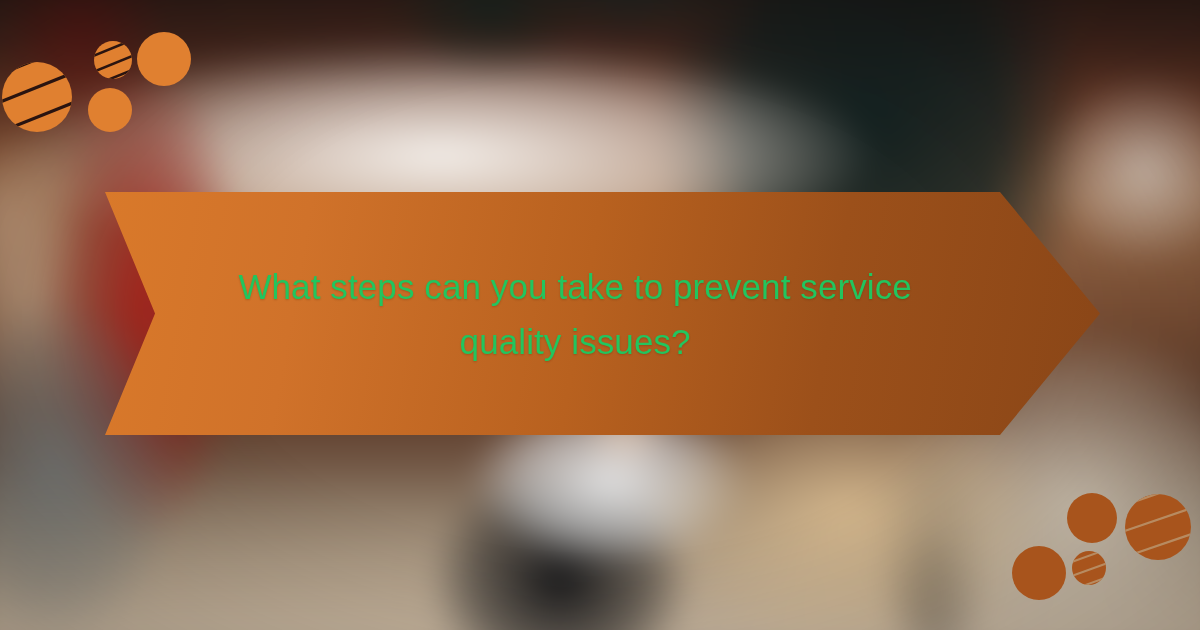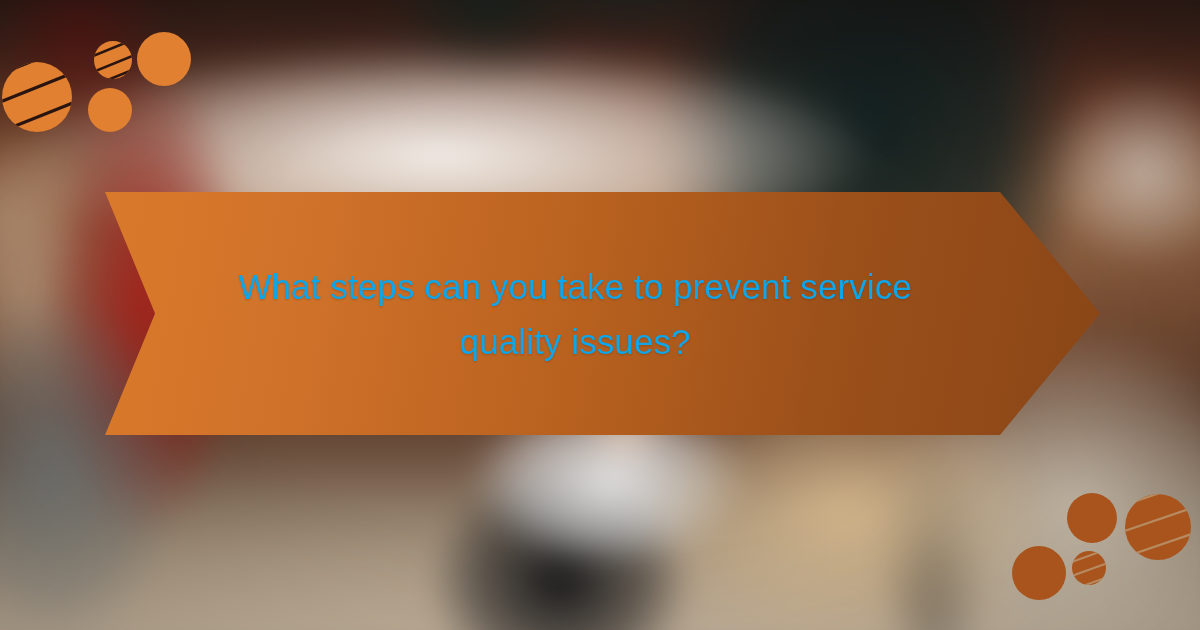--- a/index.html
+++ b/index.html
@@ -122,21 +122,21 @@
     -webkit-clip-path: polygon(0% 0%, 89.95% 0%, 100% 50%, 89.95% 100%, 0% 100%, 5.03% 50%);
     clip-path: polygon(0% 0%, 89.95% 0%, 100% 50%, 89.95% 100%, 0% 100%, 5.03% 50%);
   }
   .ribbon-text {
     position: absolute;
     left: 8.5%;
     right: 14%;
     top: 50%;
     transform: translateY(-50%);
     text-align: center;
-    color: #0ea5e9;
+    color: #22c55e;
     font-size: 35px;
     line-height: 1.58;
     font-weight: 400;
     letter-spacing: 0.1px;
     text-shadow: 0 1px 2px rgba(60,25,5,0.22);
   }
 </style>
 </head>
 <body>
 

